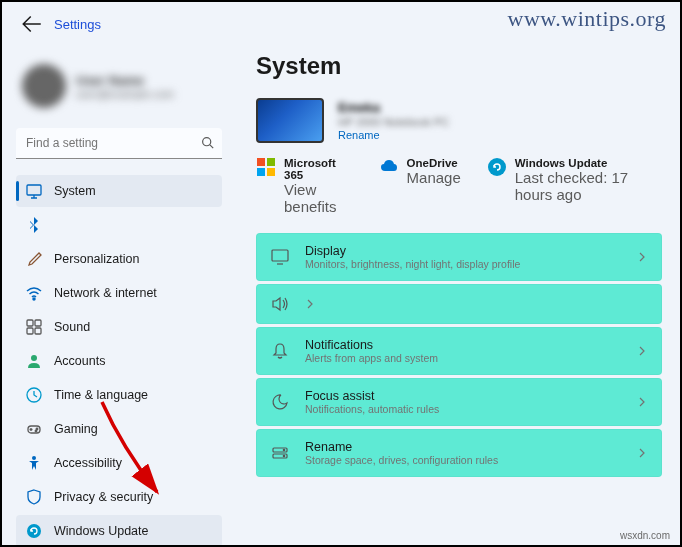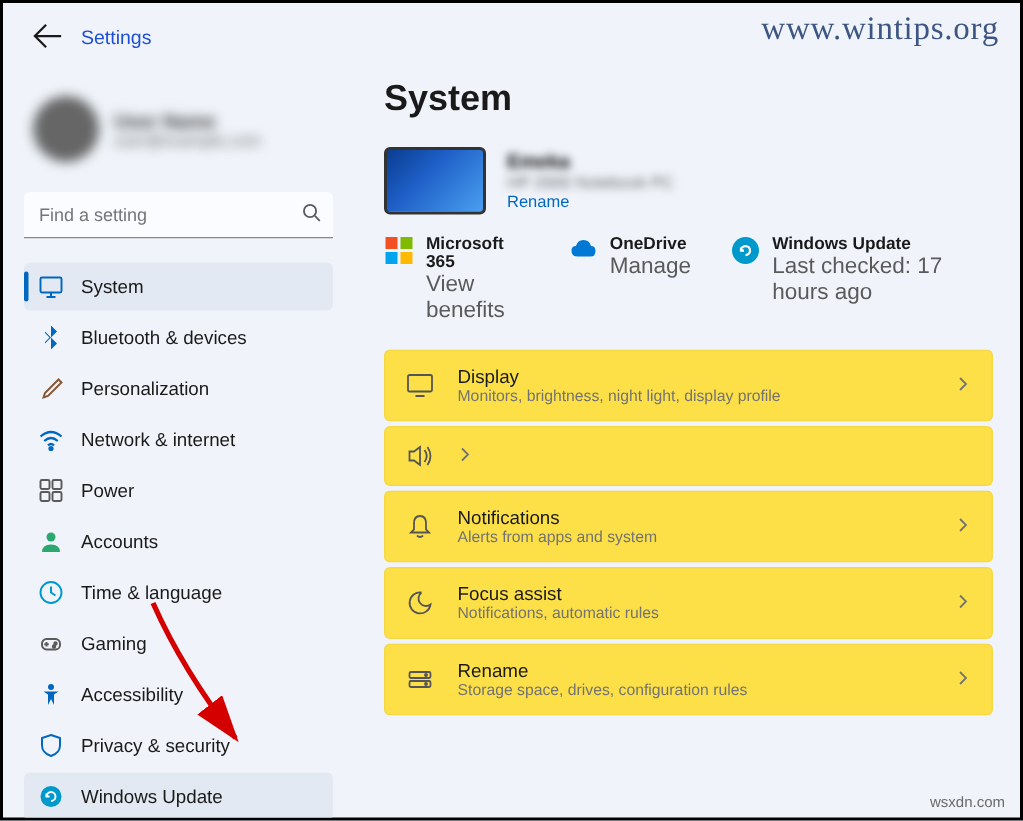--- a/index.html
+++ b/index.html
@@ -31,21 +31,21 @@
 .device-name { font-size: 13px; font-weight: 600; filter: blur(3px); }
 .device-model { font-size: 11px; color: #666; filter: blur(3px); }
 .rename-link { font-size: 11px; color: #0067c0; cursor: pointer; }
 .services { display: flex; gap: 26px; margin-bottom: 18px; }
 .service { display: flex; align-items: flex-start; gap: 8px; cursor: pointer; }
 .service-icon { width: 20px; height: 20px; flex-shrink: 0; }
 .service-text { display: flex; flex-direction: column; }
 .service-title { font-size: 11.5px; font-weight: 600; color: #1a1a1a; }
 .service-sub { font-size: 15px; color: #5a5a5a; }
 .settings-list { display: flex; flex-direction: column; gap: 3px; }
-.setting-item { display: flex; align-items: center; padding: 10px 14px; background: #fde047; border-radius: 4px; cursor: pointer; border: 1px solid rgba(0,0,0,0.03); }
+.setting-item { display: flex; align-items: center; padding: 10px 14px; background: #5eead4; border-radius: 4px; cursor: pointer; border: 1px solid rgba(0,0,0,0.03); }
 .setting-icon { width: 18px; height: 18px; margin-right: 16px; display: flex; align-items: center; justify-content: center; color: #555; }
 .setting-text { flex: 1; }
 .setting-title { font-size: 12.5px; color: #1a1a1a; }
 .setting-sub { font-size: 10.5px; color: #737373; }
 .chevron { color: #737373; }
 .watermark1 { position: absolute; top: 4px; right: 14px; font-size: 22px; color: #1e3a6e; font-weight: 400; opacity: 0.85; font-family: Georgia, serif; letter-spacing: 0.5px; }
 .watermark2 { position: absolute; bottom: 4px; right: 10px; font-size: 10px; color: #6a6a6a; }
 .arrow-overlay { position: absolute; left: 90px; top: 395px; pointer-events: none; z-index: 10; }
 </style>
 </head>
@@ -88,21 +88,20 @@
           </svg>
         </span>
       <span>System</span>
     </div>
     <div class="nav-item">
       <span class="nav-icon">
           <svg viewBox="0 0 16 16" fill="#0067c0">
             <path d="M8 0 L12 4 L8 8 L12 12 L8 16 L8 8 L4 12 L4 11 L7 8 L4 5 L4 4 L8 8 Z"></path>
           </svg>
         </span>
-      <span>Bluetooth &amp; devices</span>
     </div>
     <div class="nav-item">
       <span class="nav-icon">
           <svg viewBox="0 0 16 16" fill="none" stroke="#885533" stroke-width="1.3">
             <path d="M13 2 L4 11 L3 14 L6 13 L15 4 Z"></path>
           </svg>
         </span>
       <span>Personalization</span>
     </div>
     <div class="nav-item">
@@ -116,21 +115,21 @@
     </div>
     <div class="nav-item">
       <span class="nav-icon">
           <svg viewBox="0 0 16 16" fill="none" stroke="#5a5a5a" stroke-width="1.3">
             <rect x="1" y="1" width="6" height="6" rx="1"></rect>
             <rect x="9" y="1" width="6" height="6" rx="1"></rect>
             <rect x="1" y="9" width="6" height="6" rx="1"></rect>
             <rect x="9" y="9" width="6" height="6" rx="1"></rect>
           </svg>
         </span>
-      <span>Power</span>
+      <span>Sound</span>
     </div>
     <div class="nav-item">
       <span class="nav-icon">
           <svg viewBox="0 0 16 16" fill="#2aa86f">
             <circle cx="8" cy="5" r="3"></circle>
             <path d="M2 15 Q2 10 8 10 Q14 10 14 15 Z"></path>
           </svg>
         </span>
       <span>Accounts</span>
     </div>

